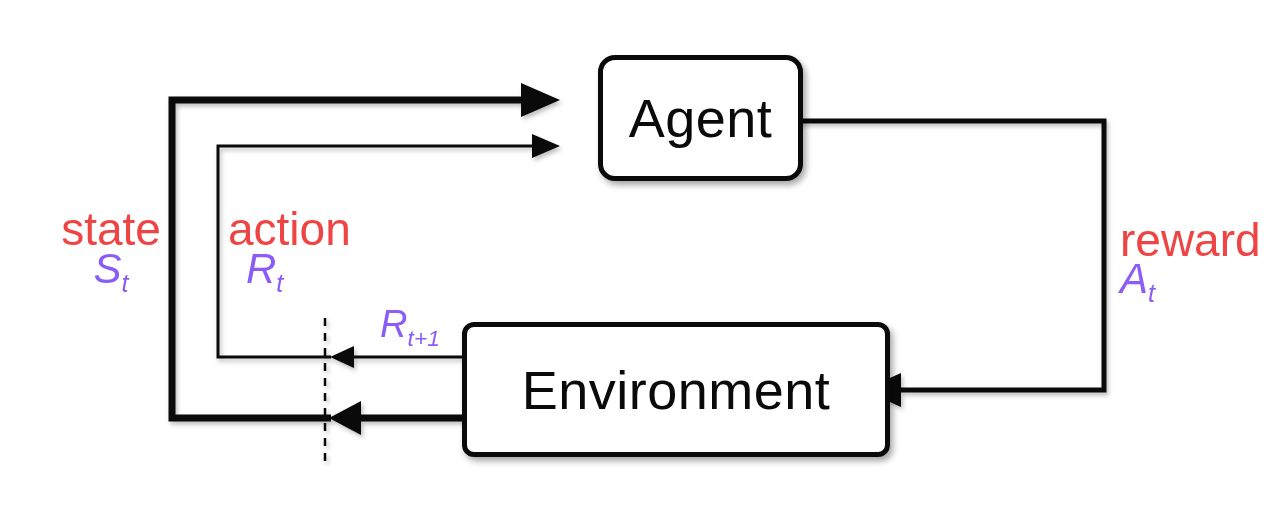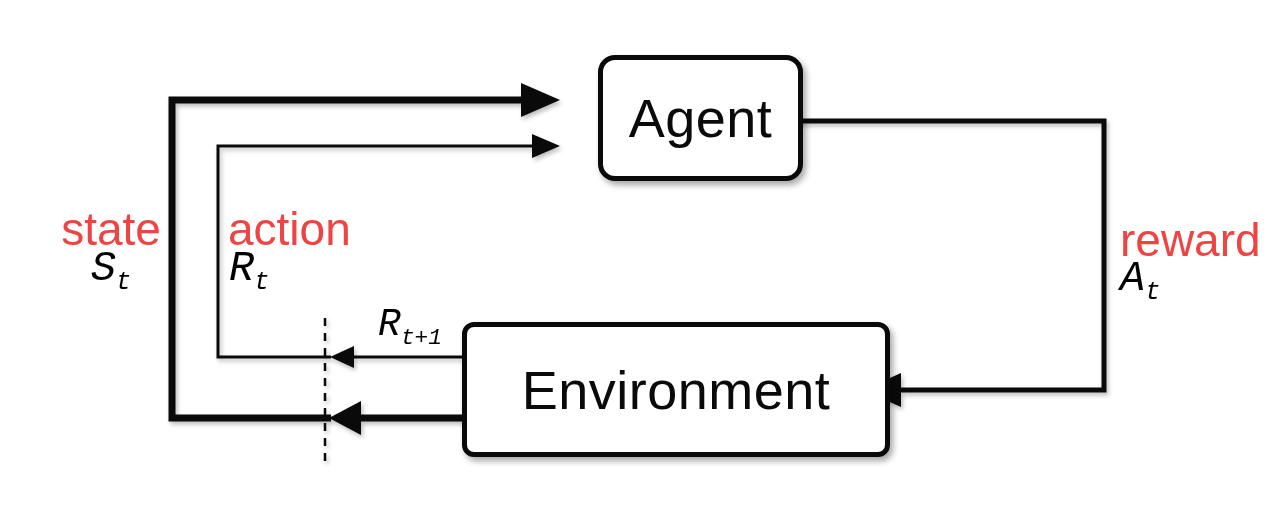--- a/index.html
+++ b/index.html
@@ -46,38 +46,38 @@
     border-radius: 12px;
   }
   .word-label {
     position: absolute;
     font-size: 46px;
     color: #ef4444;
     white-space: nowrap;
   }
   .math-label {
     position: absolute;
-    font-family: Liberation Mono, monospace;
+    font-family: Liberation Sans, sans-serif;
     font-style: italic;
     font-size: 42px;
-    color: #000000;
+    color: #8b5cf6;
     white-space: nowrap;
   }
   .math-label sub {
     font-size: 0.60em;
     font-style: italic;
     line-height: 0;
   }
   .math-small {
     font-size: 38px;
   }
   #state-word    { left: 58px;  top: 202px; width: 106px; text-align: center; }
   #state-sym     { left: 58px;  top: 245px; width: 106px; text-align: center; }
   #reward-word   { left: 228px; top: 202px; }
-  #reward-sym    { left: 229px; top: 245px; }
+  #reward-sym    { left: 246px; top: 245px; }
   #action-word   { left: 1120px; top: 213px; }
   #action-sym    { left: 1120px; top: 255px; }
   #next-reward-sym { left: 358px; top: 303px; width: 104px; text-align: center; }
   #next-state-sym  { left: 356px; top: 363px; width: 104px; text-align: center; }
 </style>
 </head>
 <body>
 
 <div id="canvas">
 

